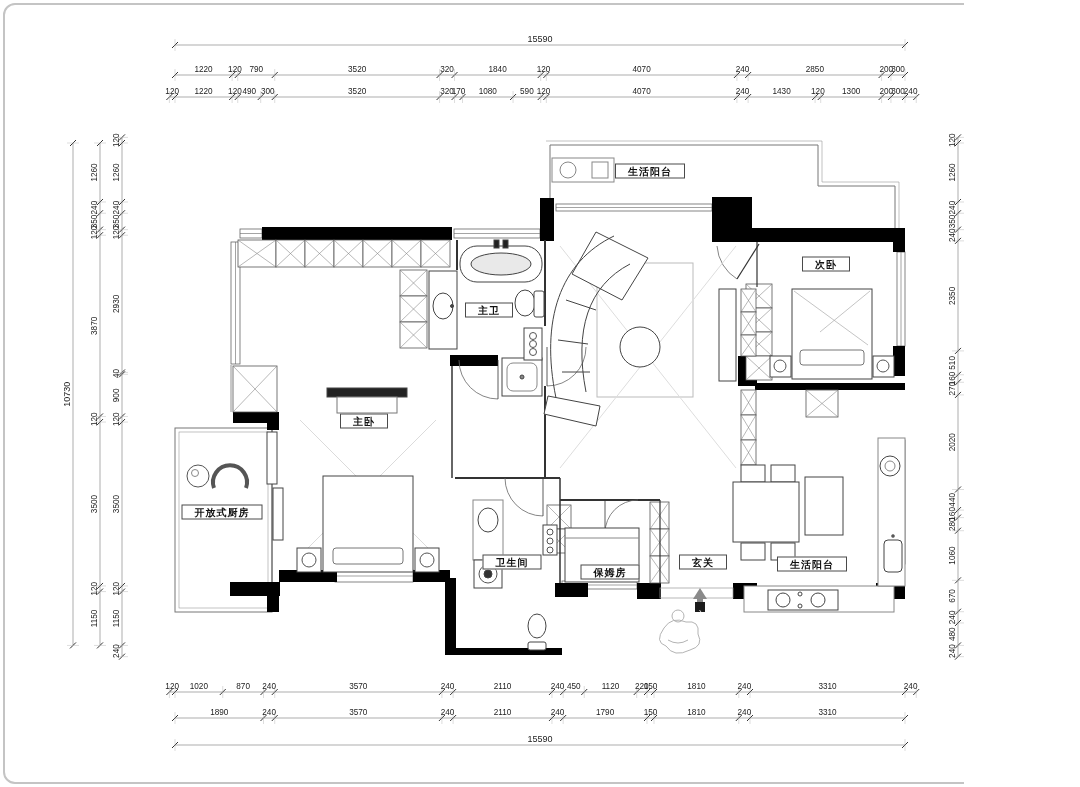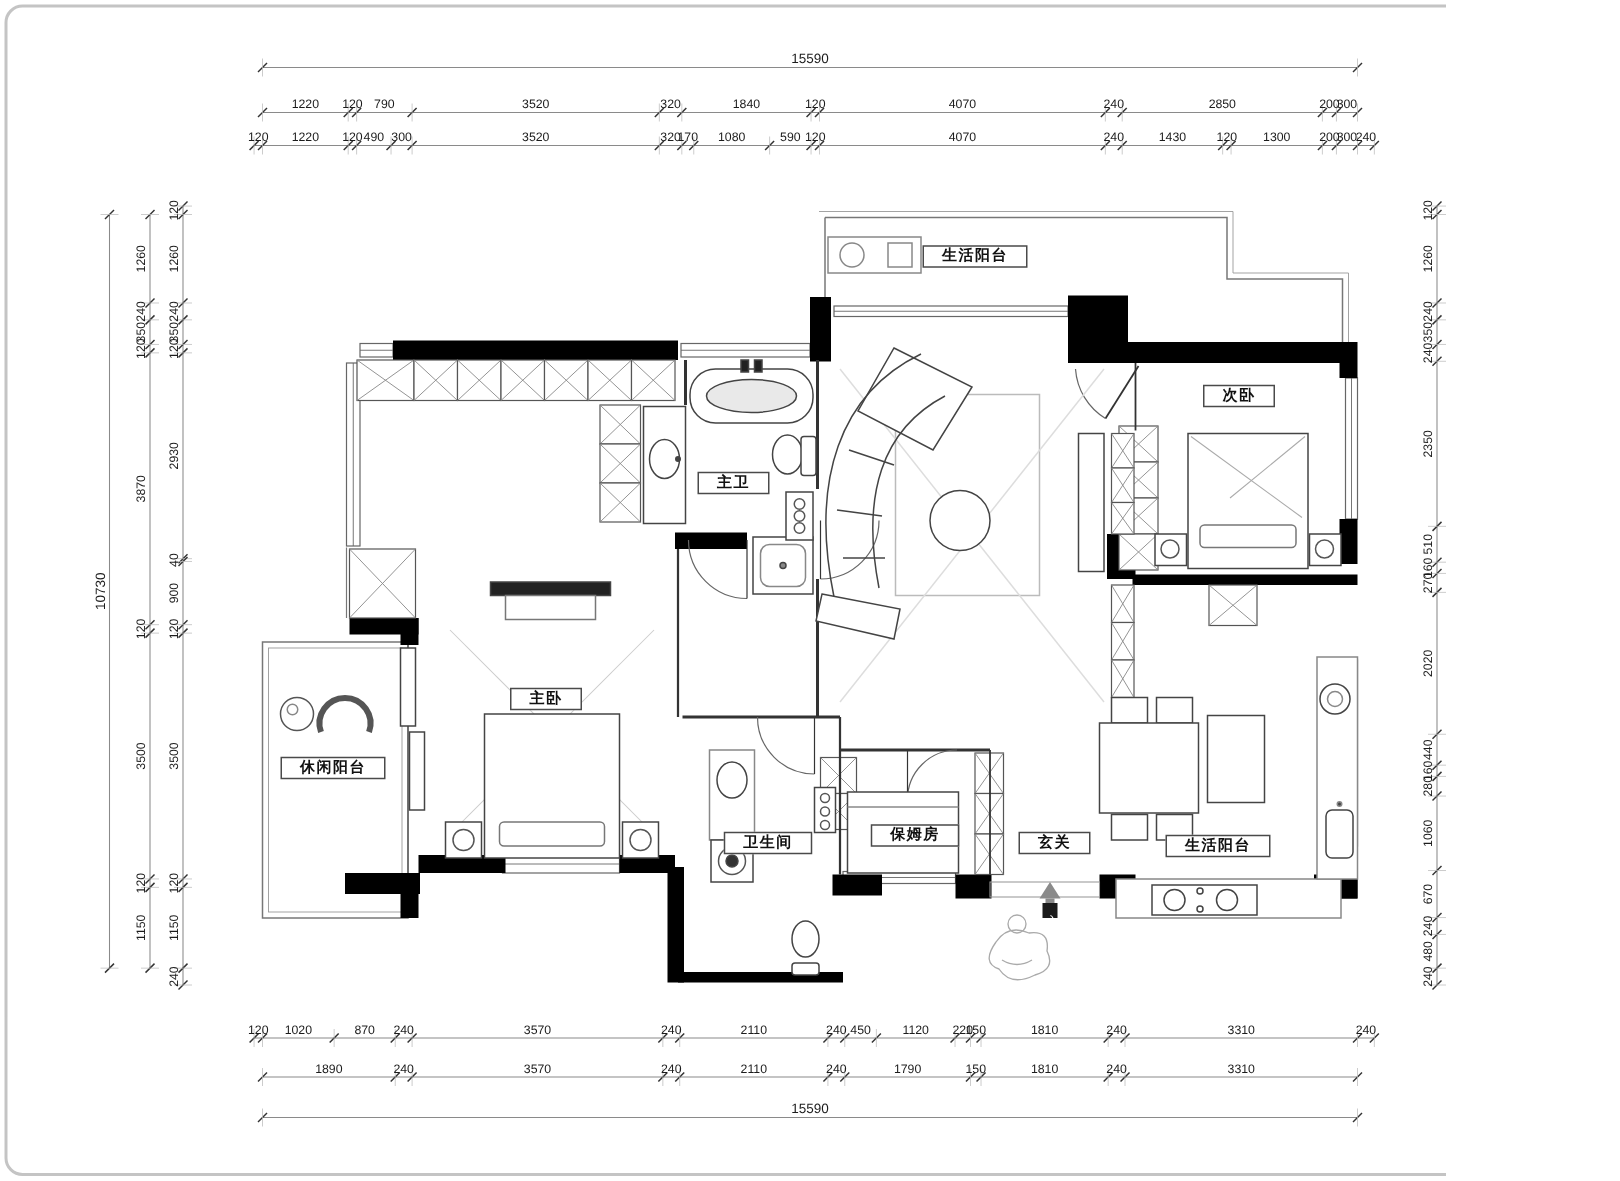--- a/index.html
+++ b/index.html
@@ -723,21 +723,21 @@
           <line x1="1004" y1="143" x2="1016" y2="143" stroke="#bbb" stroke-width="0.5"></line>
           <line x1="1007" y1="648.4310455420141" x2="1013" y2="642.4310455420141" stroke="#333" stroke-width="1"></line>
           <line x1="1004" y1="645.4310455420141" x2="1016" y2="645.4310455420141" stroke="#bbb" stroke-width="0.5"></line>
           <text x="1007" y="394.21552277100704" text-anchor="middle" font-size="9" fill="#1c1c1c" transform="rotate(-90 1007 394.21552277100704)">10730</text>
         </g>
       </g>
   </svg>
 
   <div class="room-label" style="left:650px;top:171px">生活阳台</div>
   <div class="room-label" style="left:826px;top:264px">次卧</div>
-  <div class="room-label" style="left:489px;top:322px">主卫</div>
-  <div class="room-label" style="left:364px;top:466px">主卧</div>
-  <div class="room-label" style="left:222px;top:512px">休闲阳台</div>
+  <div class="room-label" style="left:489px;top:310px">主卫</div>
+  <div class="room-label" style="left:364px;top:421px">主卧</div>
+  <div class="room-label" style="left:222px;top:512px">开放式厨房</div>
   <div class="room-label" style="left:512px;top:562px">卫生间</div>
-  <div class="room-label" style="left:610px;top:557px">保姆房</div>
+  <div class="room-label" style="left:610px;top:572px">保姆房</div>
   <div class="room-label" style="left:703px;top:562px">玄关</div>
   <div class="room-label" style="left:812px;top:564px">生活阳台</div>
   <div class="entry-label" style="left:700px;top:602px">入户门</div>
 </div>
 
 </body></html>

